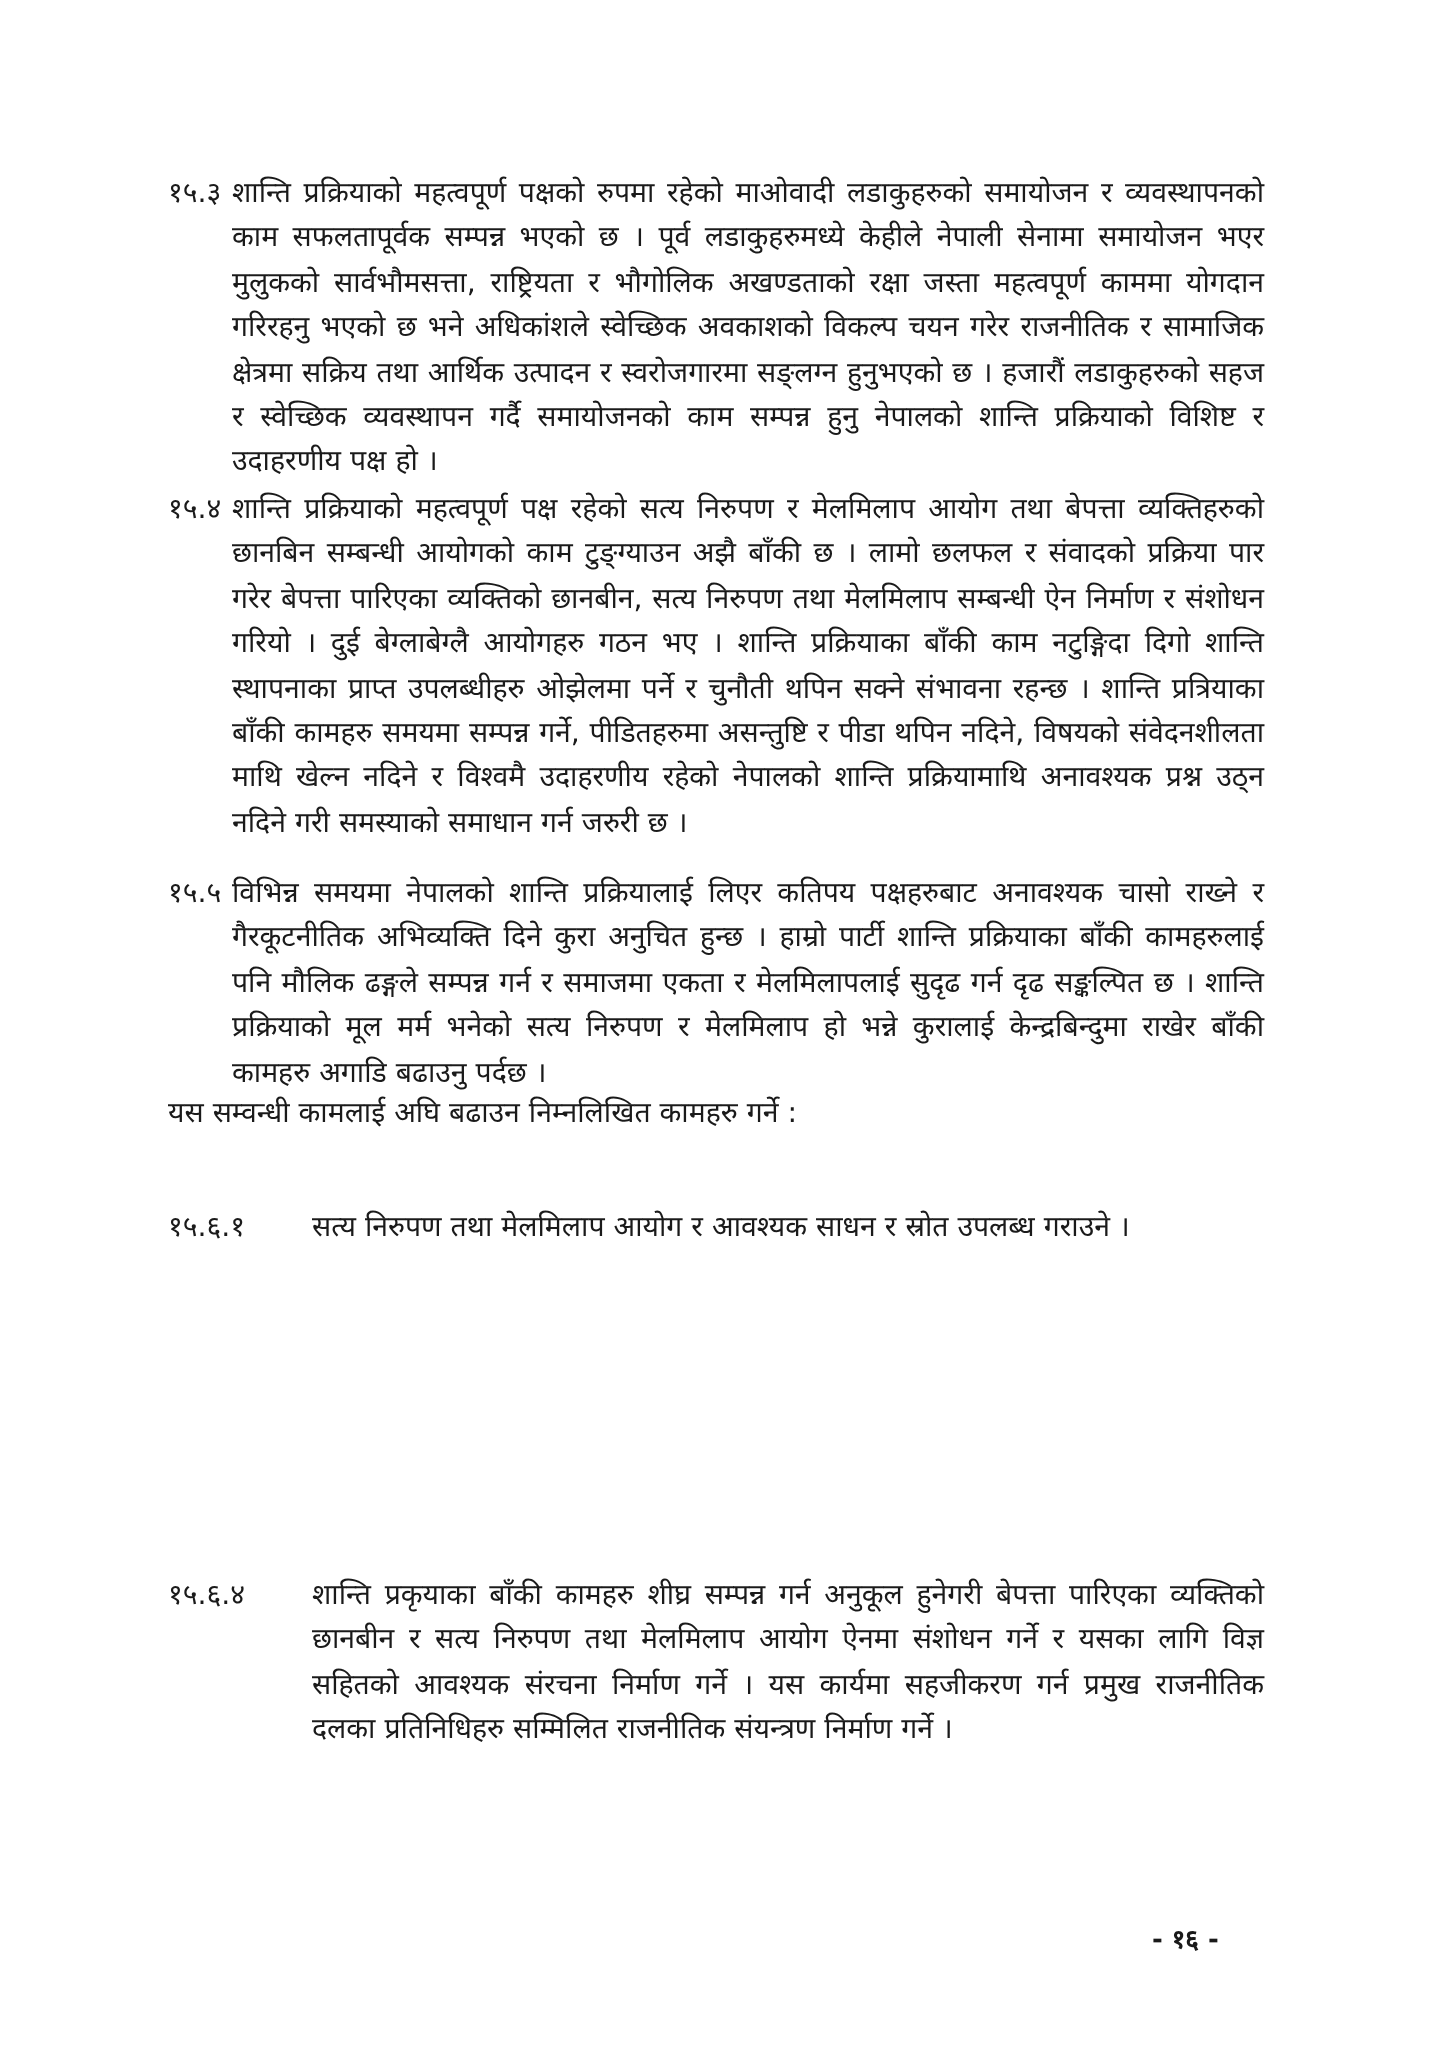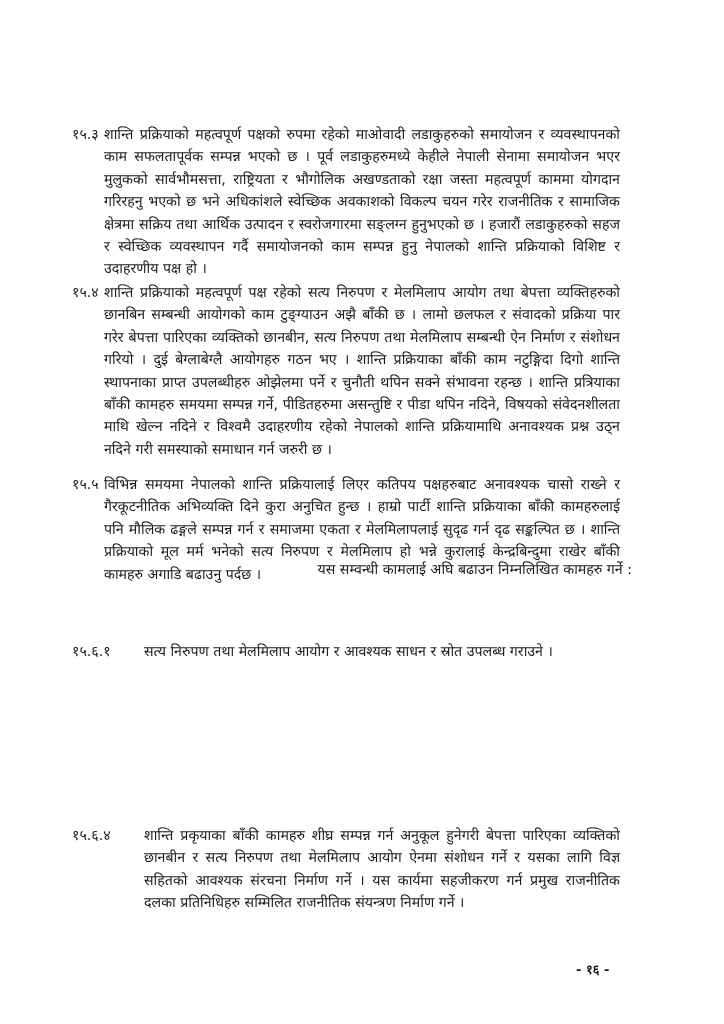--- a/index.html
+++ b/index.html
@@ -15,27 +15,26 @@
       font-family: "DejaVu Sans", sans-serif;
       color: #1a1a1a;
     }
     .page {
       position: absolute;
       left: 0; top: 0;
       width: 724px; height: 1024px;
     }
     .para {
       position: absolute;
-      left: 72px;
+      left: 84px;
       width: 548px;
       font-size: 14.2px;
       line-height: 22.4px;
       text-align: justify;
       text-align-last: left;
-      margin-top: 37px;
     }
     .para .num {
       position: absolute;
       left: 0;
       top: 0;
       white-space: nowrap;
     }
     .para .body {
       display: block;
       padding-left: 32px;
@@ -73,21 +72,21 @@
   <div class="para" style="top:244px;">
     <span class="num">१५.४</span>
     <span class="body">शान्ति प्रक्रियाको महत्वपूर्ण पक्ष रहेको सत्य निरुपण र मेलमिलाप आयोग तथा बेपत्ता व्यक्तिहरुको छानबिन सम्बन्धी आयोगको काम टुङ्ग्याउन अझै बाँकी छ । लामो छलफल र संवादको प्रक्रिया पार गरेर बेपत्ता पारिएका व्यक्तिको छानबीन, सत्य निरुपण तथा मेलमिलाप सम्बन्धी ऐन निर्माण र संशोधन गरियो । दुई बेग्लाबेग्लै आयोगहरु गठन भए । शान्ति प्रक्रियाका बाँकी काम नटुङ्गिदा दिगो शान्ति स्थापनाका प्राप्त उपलब्धीहरु ओझेलमा पर्ने र चुनौती थपिन सक्ने संभावना रहन्छ । शान्ति प्रत्रियाका बाँकी कामहरु समयमा सम्पन्न गर्ने, पीडितहरुमा असन्तुष्टि र पीडा थपिन नदिने, विषयको संवेदनशीलता माथि खेल्न नदिने र विश्वमै उदाहरणीय रहेको नेपालको शान्ति प्रक्रियामाथि अनावश्यक प्रश्न उठ्न नदिने गरी समस्याको समाधान गर्न जरुरी छ ।</span>
   </div>
 
   <div class="para" style="top:436px;">
     <span class="num">१५.५</span>
     <span class="body">विभिन्न समयमा नेपालको शान्ति प्रक्रियालाई लिएर कतिपय पक्षहरुबाट अनावश्यक चासो राख्ने र गैरकूटनीतिक  अभिव्यक्ति दिने कुरा अनुचित हुन्छ । हाम्रो पार्टी शान्ति प्रक्रियाका बाँकी कामहरुलाई पनि मौलिक ढङ्गले सम्पन्न गर्न र समाजमा एकता र मेलमिलापलाई सुदृढ गर्न दृढ सङ्कल्पित छ । शान्ति प्रक्रियाको मूल मर्म भनेको सत्य निरुपण र मेलमिलाप हो भन्ने कुरालाई केन्द्रबिन्दुमा राखेर बाँकी कामहरु अगाडि बढाउनु पर्दछ ।</span>
   </div>
 
-  <div class="intro" style="top:558px;text-align:right;">यस सम्वन्धी कामलाई अघि बढाउन निम्नलिखित कामहरु गर्ने :</div>
+  <div class="intro" style="top:546px;">यस सम्वन्धी कामलाई अघि बढाउन निम्नलिखित कामहरु गर्ने :</div>
 
   <div class="para sub" style="top:603px;">
     <span class="num">१५.६.१</span>
     <span class="body">सत्य निरुपण तथा मेलमिलाप आयोग र आवश्यक साधन र स्रोत उपलब्ध गराउने ।</span>
   </div>
 
 
 
   <div class="para sub" style="top:787px;">
     <span class="num">१५.६.४</span>

